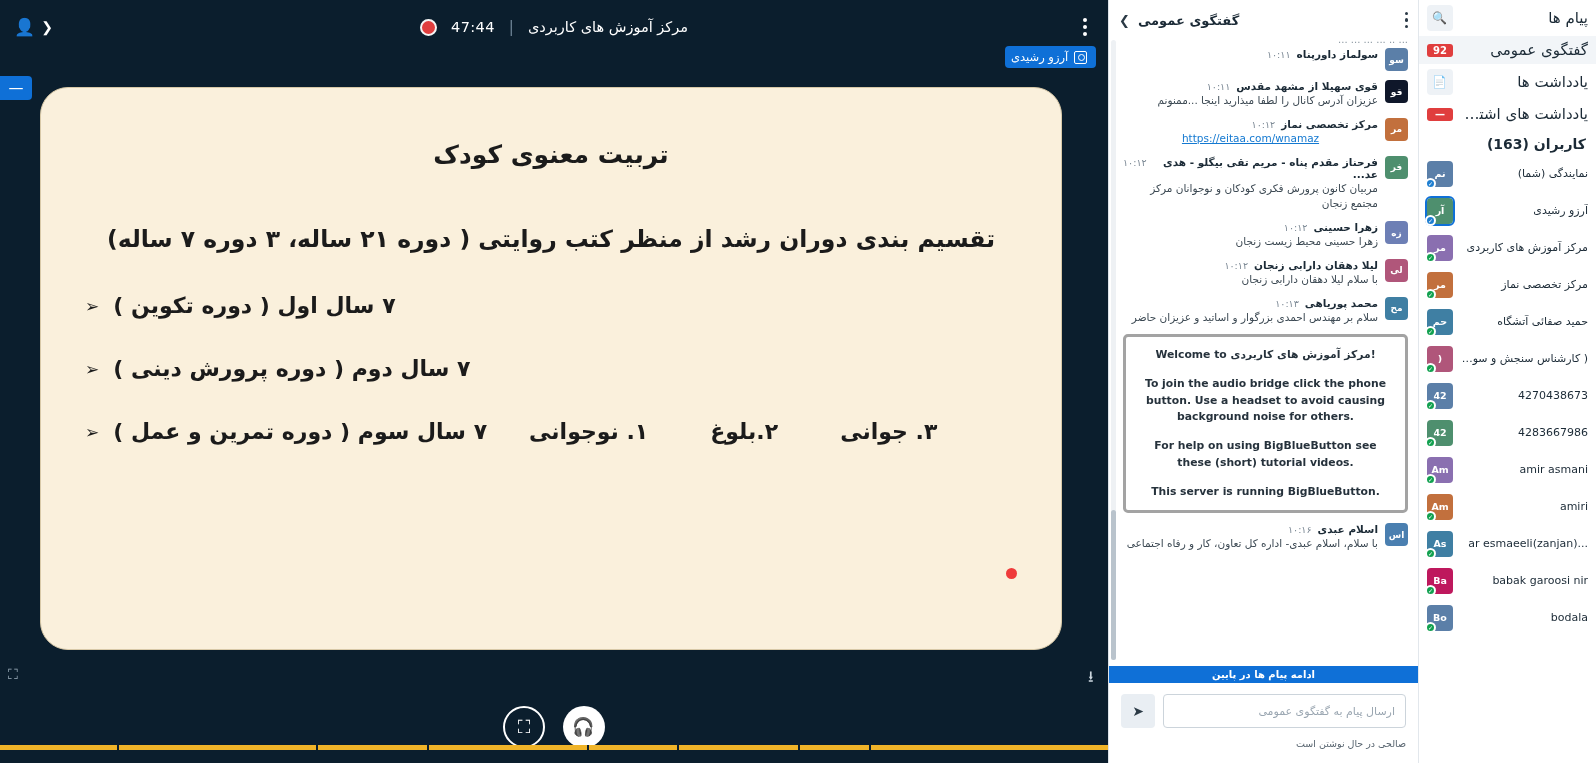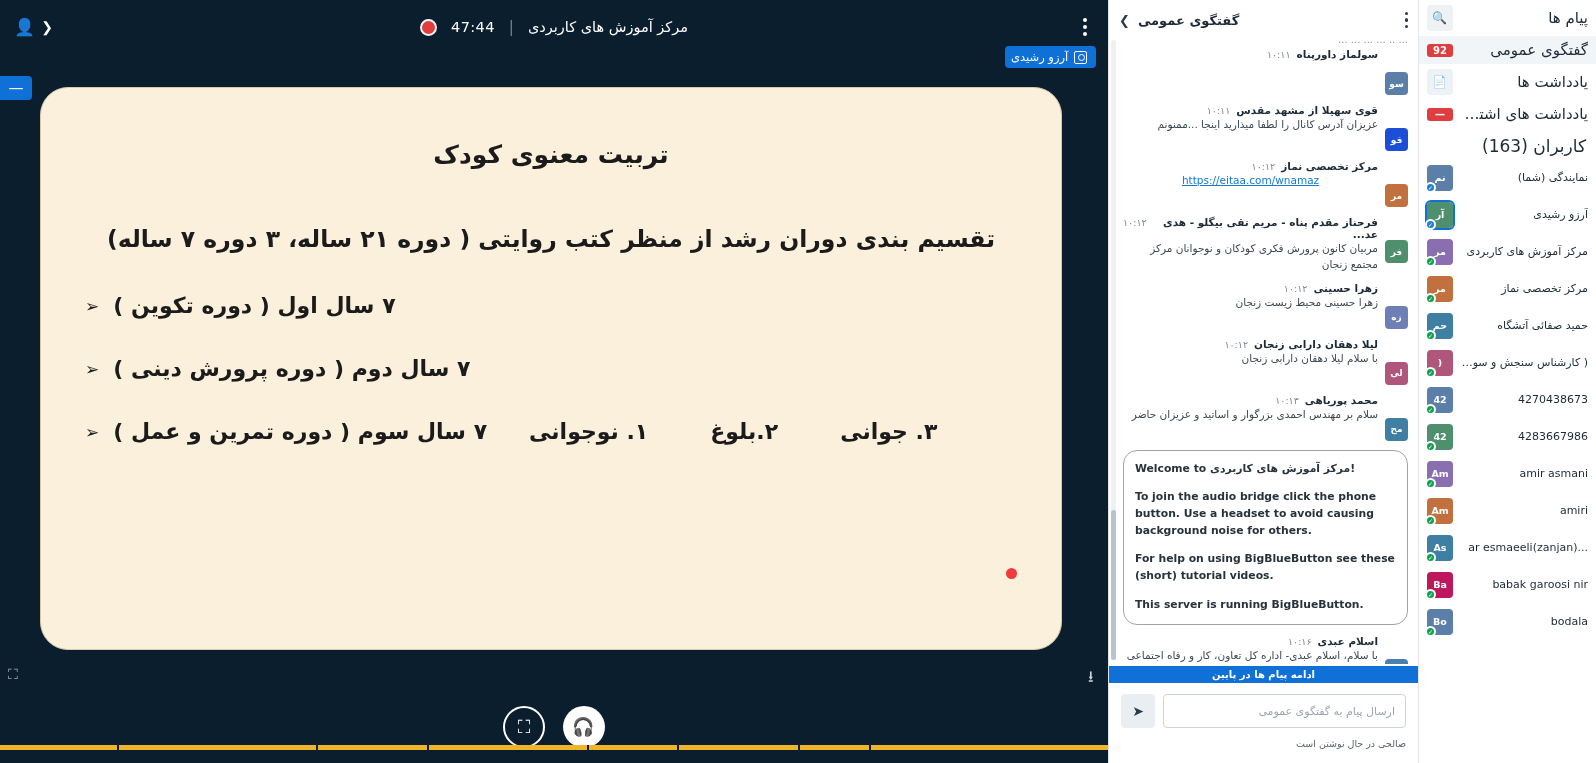--- a/index.html
+++ b/index.html
@@ -178,35 +178,35 @@
   #chat-scrollbar .thumb {
     position: absolute; left: 0; top: 470px; width: 5px; height: 150px;
     background: #b9c3cc; border-radius: 3px;
   }
 
   .msg { display: flex; gap: 7px; margin-bottom: 9px; }
   .msg .avatar {
     width: 23px; height: 23px; border-radius: 4px;
     flex: 0 0 23px;
     display: flex; align-items: center; justify-content: center;
-    color: #fff; font-size: 9px; font-weight: bold; margin-top: 24px;
+    color: #fff; font-size: 9px; font-weight: bold;
   }
   .msg .body { flex: 1; min-width: 0; }
   .msg .meta { display: flex; align-items: baseline; gap: 6px; }
   .msg .name { font-size: 10.5px; font-weight: bold; color: #1b2a36; }
   .msg .time { font-size: 9.5px; color: #7b8894; }
   .msg .text { font-size: 10.5px; color: #3b4852; line-height: 1.5; margin-top: 1px; }
   .msg .text a, .link { color: #1479d1; text-decoration: underline; }
   #msg-clip-top { font-size: 10px; color: #8b97a1; height: 14px; overflow: hidden; }
 
   
   #welcome-box {
-    border: 1px solid #a3a3a3; border-radius: 14px;
+    border: 3px solid #a3a3a3; border-radius: 5px;
     padding: 10px 11px; margin: 8px 0 10px 0;
-    direction: ltr; text-align: left;
+    direction: ltr; text-align: center;
   }
   #welcome-box p { font-size: 10.8px; color: #26323c; line-height: 1.55; margin-bottom: 12px; font-weight: bold; }
   #welcome-box p:last-child { margin-bottom: 0; }
 
   #new-msg-bar {
     position: absolute; left: 0; right: 0; top: 666px;
     height: 17px; background: #0f70d7;
     color: #fff; font-size: 10px; font-weight: bold;
     display: flex; align-items: center; justify-content: center;
   }
@@ -277,21 +277,21 @@
   }
   .user-av .status {
     position: absolute; left: -2px; bottom: -2px;
     width: 11px; height: 11px; border-radius: 50%;
     background: #12a150; border: 2px solid #fff;
     display: flex; align-items: center; justify-content: center;
     color: #fff; font-size: 6px;
   }
   .user-av .status.blue { background: #1f7fd1; }
   .user-av.selected { outline: 2px solid #0f70d7; }
-  .users-title { font-size: 17px; color: #1b2a36; font-weight: normal; padding: 8px 10px 3px; }
+  .users-title { font-size: 14px; color: #1b2a36; font-weight: bold; padding: 8px 10px 3px; }
 </style>
 </head>
 <body>
 
 <div id="stage">
 
   <div id="topbar">
     <div id="kebab-btn">
       <span class="dots">
           <i></i>
@@ -397,21 +397,21 @@
       <div class="avatar" style="background:#5b7fa8">سو</div>
       <div class="body">
         <div class="meta">
           <span class="name">سولماز داورپناه</span>
           <span class="time">۱۰:۱۱</span>
         </div>
       </div>
     </div>
 
     <div class="msg">
-      <div class="avatar" style="background:#1d4ed8">قو</div>
+      <div class="avatar" style="background:#0f172a">قو</div>
       <div class="body">
         <div class="meta">
           <span class="name">قوی سهیلا از مشهد مقدس</span>
           <span class="time">۱۰:۱۱</span>
         </div>
         <div class="text">عزیزان آدرس کانال را لطفا میذارید اینجا ...ممنونم</div>
       </div>
     </div>
 
     <div class="msg">

